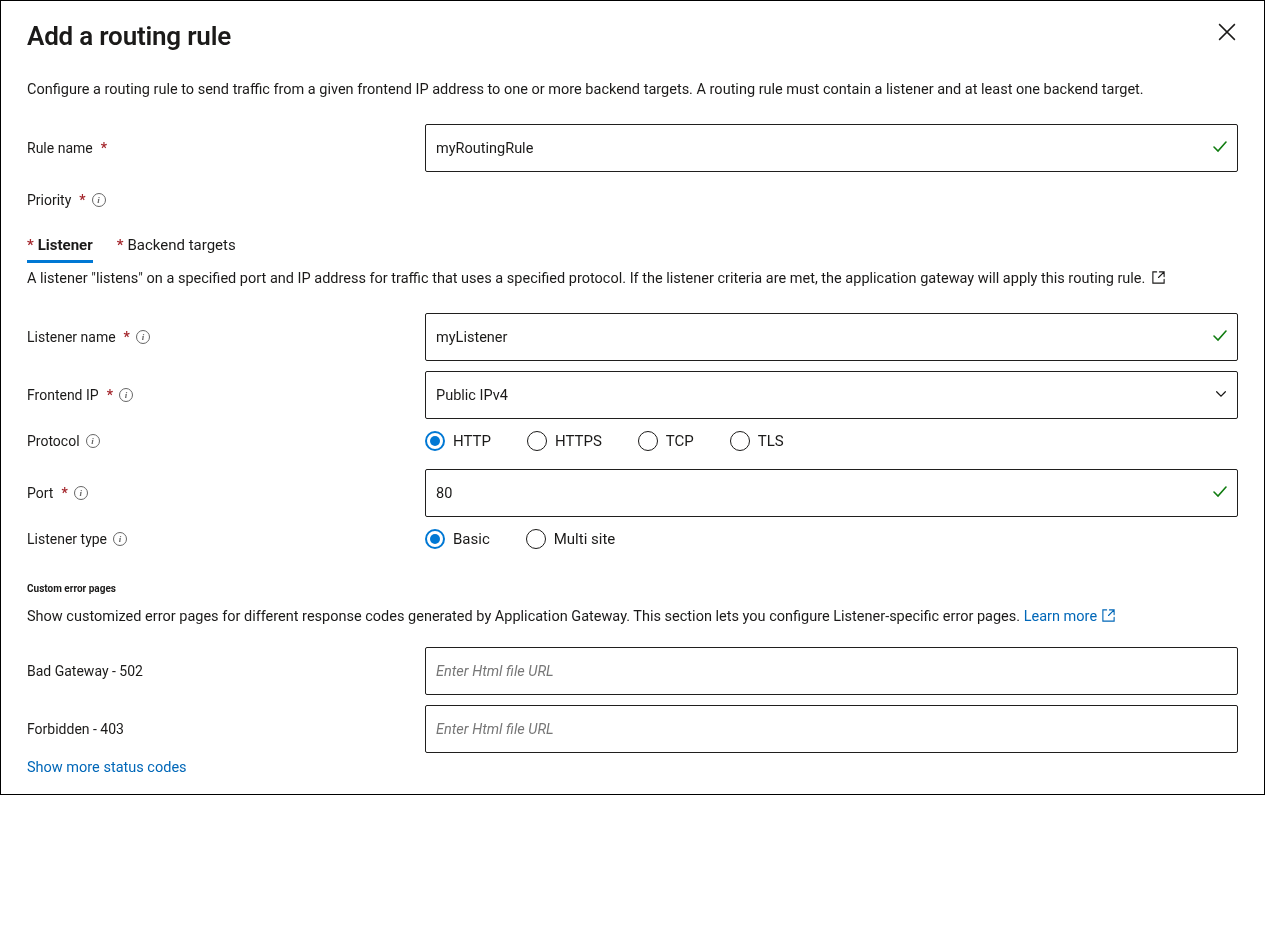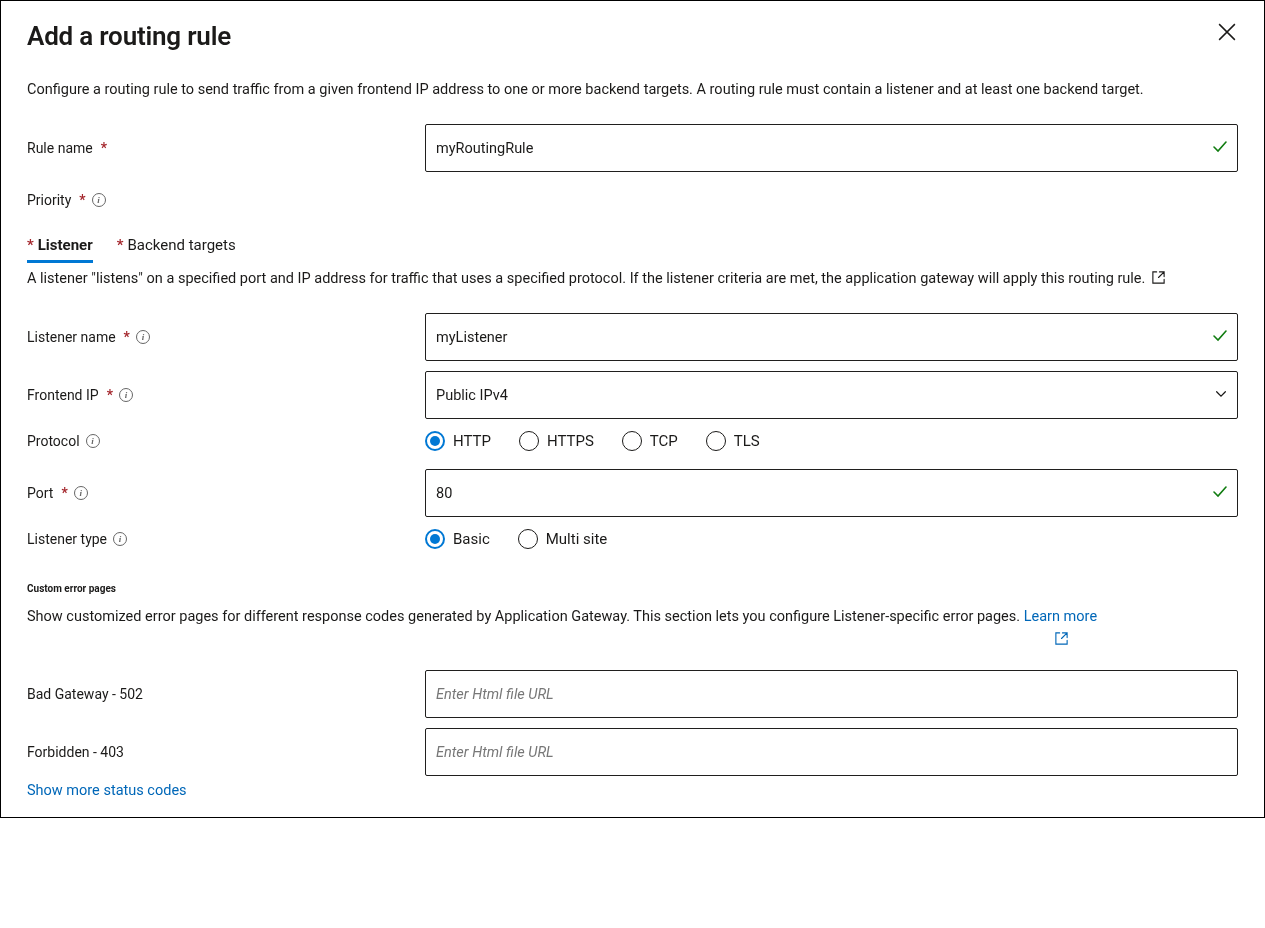--- a/index.html
+++ b/index.html
@@ -141,21 +141,21 @@
     background: #0078d4;
   }
   .tab .asterisk-tab {
     color: #a4262c;
     font-weight: 600;
     margin-right: 4px;
   }
 
   .radio-row {
     display: flex;
-    gap: 28px;
+    gap: 36px;
     align-items: center;
   }
   .radio-item {
     display: flex;
     align-items: center;
     gap: 8px;
     cursor: pointer;
     font-size: 15px;
   }
   .radio-circle {
@@ -180,23 +180,22 @@
 
   .section-title {
     font-size: 10px;
     font-weight: 700;
     margin: 26px 0 12px 0;
   }
   .learn-more {
     color: #0067b8;
     cursor: pointer;
     display: inline-flex;
-    align-items: center;
+    align-items: flex-start;
     gap: 2px;
-    flex-direction: column;
   }
   .show-more {
     color: #0067b8;
     cursor: pointer;
     font-size: 14.5px;
     margin-top: 2px;
     display: inline-block;
   }
   .tight { margin-bottom: 4px; }
 </style>

